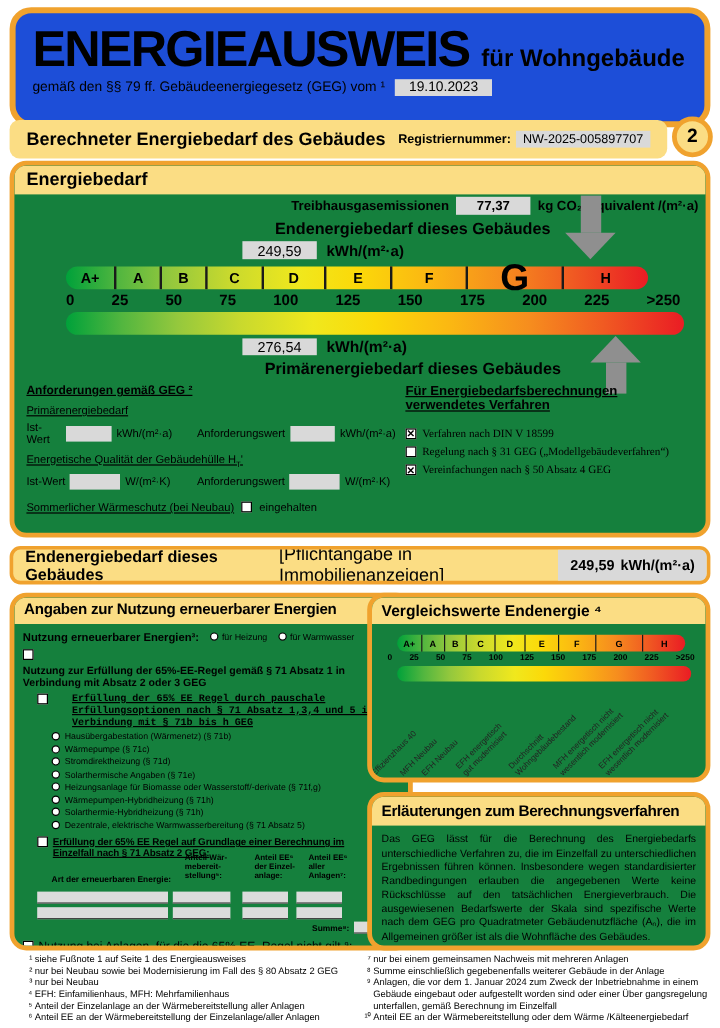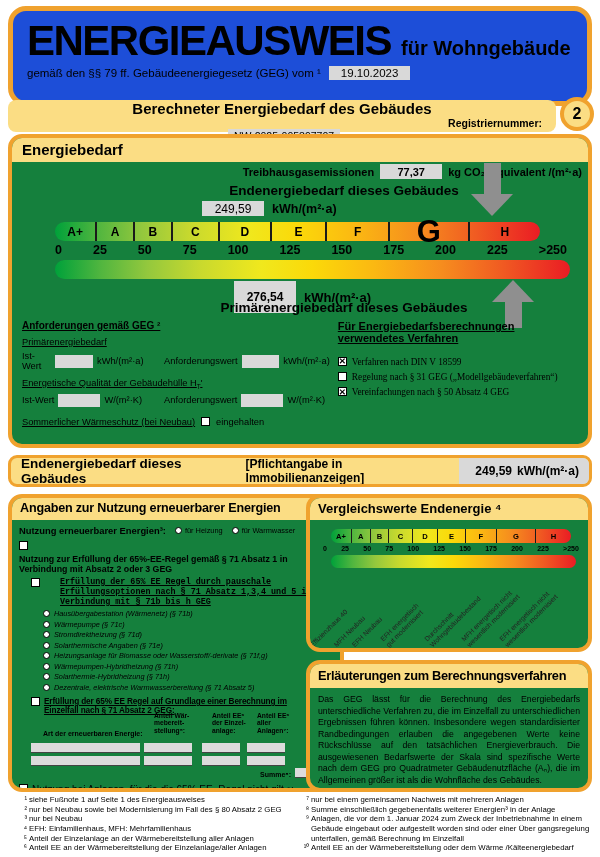--- a/index.html
+++ b/index.html
@@ -15,41 +15,41 @@
 
   
   .title-box{position:absolute;left:8px;top:6px;width:584px;height:100px;border:5px solid var(--orange);border-radius:18px;padding:8px 14px 12px 14px;background:#1d4ed8;}
   .title-line{display:flex;align-items:baseline;gap:10px;}
   .main-title{font-size:42px;font-weight:bold;letter-spacing:-1.5px;line-height:1.05;}
   .sub-title{font-size:20px;font-weight:bold;}
   .law-line{display:flex;align-items:center;gap:8px;font-size:11.5px;margin-top:3px;}
   .date-box{background:var(--gray);font-size:11.5px;padding:1px 12px;}
 
   
-  .section-bar{position:absolute;left:8px;top:100px;width:548px;height:32px;background:var(--yellow);border-radius:8px;display:flex;align-items:center;padding:0 14px;flex-direction:column;}
+  .section-bar{position:absolute;left:8px;top:100px;width:548px;height:32px;background:var(--yellow);border-radius:8px;display:flex;align-items:center;padding:0 14px;}
   .section-bar .t{font-size:15px;font-weight:bold;}
   .reg-label{font-size:10.5px;font-weight:bold;margin-left:auto;}
   .reg-value{background:var(--gray);font-size:10.5px;padding:1px 6px;margin-left:4px;}
   .page-circle{position:absolute;right:6px;top:97px;width:34px;height:34px;border:4px solid var(--orange);border-radius:50%;background:var(--yellow);display:flex;align-items:center;justify-content:center;font-size:16px;font-weight:bold;}
 
   
   .panel{position:absolute;border:4px solid var(--orange);border-radius:14px;background:#15803d;overflow:hidden;}
   .panel-header{background:var(--yellow);font-weight:bold;padding:3px 10px;}
   #energiebedarf{left:8px;top:134px;width:584px;height:314px;}
   #energiebedarf .panel-header{font-size:15px;height:24px;}
   #energiebedarf .panel-body{position:relative;height:282px;}
 
   .vbox{background:var(--gray);display:inline-flex;align-items:center;justify-content:center;}
   .tge-row{position:absolute;top:2px;right:6px;display:flex;align-items:center;gap:6px;font-size:11px;font-weight:bold;}
   .tge-row .vbox{width:62px;height:15px;font-size:11px;}
   .ee-title{position:absolute;top:21px;left:0;right:0;text-align:center;padding-left:88px;font-size:13.5px;font-weight:bold;}
   .ee-value{position:absolute;top:39px;left:190px;display:flex;align-items:center;gap:8px;font-size:12.5px;font-weight:bold;}
   .ee-value .vbox{width:62px;height:15px;font-size:12px;font-weight:normal;}
   .pe-value{position:absolute;top:119px;left:190px;display:flex;align-items:center;gap:8px;font-size:13px;font-weight:bold;}
-  .pe-value .vbox{width:62px;height:32px;font-size:12px;font-weight:bold;margin-left:32px;}
+  .pe-value .vbox{width:62px;height:14px;font-size:12px;font-weight:normal;}
   .pe-title{position:absolute;top:138px;left:0;right:0;text-align:center;padding-left:88px;font-size:13.5px;font-weight:bold;}
 
   
   .scale-letters{position:absolute;top:60px;left:43px;width:485px;height:19px;background:var(--grad);border-radius:10px;display:flex;}
   .scale-letters .seg{display:flex;align-items:center;justify-content:center;font-size:12px;font-weight:bold;border-right:2px solid #1a1a1a;}
   .scale-letters .seg:last-child{border-right:none;}
   .scale-letters .seg.big{font-size:31px;font-weight:800;line-height:0;}
   .s0{width:8.7%}.s1{width:7.8%}.s2{width:7.8%}.s3{width:9.7%}.s4{width:10.7%}.s5{width:11.4%}.s6{width:13%}.s7{width:16.4%}.s8{width:14.5%}
   .scale-numbers{position:absolute;top:81px;left:43px;width:512px;display:flex;justify-content:space-between;font-size:12.5px;font-weight:bold;}
   .scale-gradient{position:absolute;top:98px;left:43px;width:515px;height:19px;background:var(--grad);border-radius:10px;}
@@ -76,33 +76,33 @@
   .summer-row{display:flex;align-items:center;gap:6px;margin-top:10px;}
   .cb{width:9px;height:9px;border:1.2px solid #000;display:inline-flex;align-items:center;justify-content:center;font-size:8.5px;font-weight:bold;flex:none;background:#fff;}
   .cb.checked::after{content:"✕";line-height:1;}
   .radio{width:7px;height:7px;border:1.1px solid #000;border-radius:50%;display:inline-block;flex:none;background:#fff;}
   .check-row{display:flex;align-items:flex-start;gap:5px;margin-top:4px;line-height:1.2;font-family:Liberation Serif, serif;}
   .req-right .h{font-size:11px;margin-bottom:13px;}
 
   
   .end-bar{position:absolute;left:8px;top:455px;width:584px;height:32px;background:var(--yellow);border:3px solid var(--orange);border-radius:9px;display:flex;align-items:center;overflow:hidden;}
   .end-bar .lbl{font-size:13.5px;font-weight:bold;margin-left:10px;}
-  .end-bar .note{font-size:12px;margin-left:0;font-weight:bold;}
+  .end-bar .note{font-size:15px;margin-left:0;}
   .end-bar .val{margin-left:auto;background:var(--gray);height:100%;display:flex;align-items:center;justify-content:flex-end;gap:5px;padding:0 10px;width:132px;font-size:12px;font-weight:bold;}
 
   
   #erneuerbare{left:8px;top:494px;width:336px;height:298px;}
   #erneuerbare .panel-header{font-size:12.6px;letter-spacing:-0.2px;height:22px;padding:3px 8px;}
   #erneuerbare .panel-body{padding:5px 7px 0 7px;font-size:8.5px;position:relative;}
   .usage-row{display:flex;align-items:center;gap:9px;}
   .usage-row .lab{font-size:9.4px;font-weight:bold;}
   .usage-row .opt{display:flex;align-items:center;gap:3px;font-size:7.4px;}
   .cb-main{display:flex;gap:4px;margin-top:5px;font-size:8.8px;font-weight:bold;line-height:1.18;flex-direction:column;}
   .cb-sub{display:flex;gap:20px;margin-top:3px;margin-left:12px;font-size:8.4px;font-weight:bold;line-height:1.18;font-family:Liberation Mono, monospace;}
-  .opt-list{margin-left:24px;margin-top:2px;font-style:italic;}
+  .opt-list{margin-left:24px;margin-top:2px;}
   .opt-list .row{display:flex;align-items:center;gap:4px;margin-top:1.5px;font-size:7.3px;}
   .calc-head{position:relative;height:44px;margin-top:5px;margin-left:12px;}
   .calc-head .cbtxt{display:flex;gap:4px;font-size:8.2px;font-weight:bold;line-height:1.15;width:268px;letter-spacing:-0.1px;}
   .colhead{position:absolute;font-size:6.7px;font-weight:bold;line-height:1.12;white-space:pre-line;}
   .ch1{left:123px;top:15px;}.ch2{left:181px;top:15px;}.ch3{left:226px;top:15px;}
   .art-label{position:absolute;left:12px;top:33px;font-size:7px;font-weight:bold;}
   .t1-row{display:flex;margin:2.5px 0 0 12px;}
   .cell{background:#DCDCDC;border-bottom:1px solid #444;height:10px;}
   .cell.wide{width:109px;margin-right:2px;}
   .cell.c1{width:48px;margin-left:2px;}
@@ -480,21 +480,21 @@
         <span>Anteil EE an der Wärmebereitstellung der Einzelanlage/aller Anlagen</span>
       </div>
   </div>
   <div class="footnotes fn-right">
     <div class="fn">
         <span class="n">⁷</span>
         <span>nur bei einem gemeinsamen Nachweis mit mehreren Anlagen</span>
       </div>
     <div class="fn">
         <span class="n">⁸</span>
-        <span>Summe einschließlich gegebenenfalls weiterer Energien³ in der Anlage</span>
+        <span>Summe einschließlich gegebenenfalls weiterer Gebäude in der Anlage</span>
       </div>
     <div class="fn">
         <span class="n">⁹</span>
         <span>Anlagen, die vor dem 1. Januar 2024 zum Zweck der Inbetriebnahme in einem Gebäude eingebaut oder aufgestellt worden sind oder einer Über gangsregelung unterfallen, gemäß Berechnung im Einzelfall</span>
       </div>
     <div class="fn">
         <span class="n">¹⁰</span>
         <span>Anteil EE an der Wärmebereitstellung oder dem Wärme /Kälteenergiebedarf</span>
       </div>
   </div>

